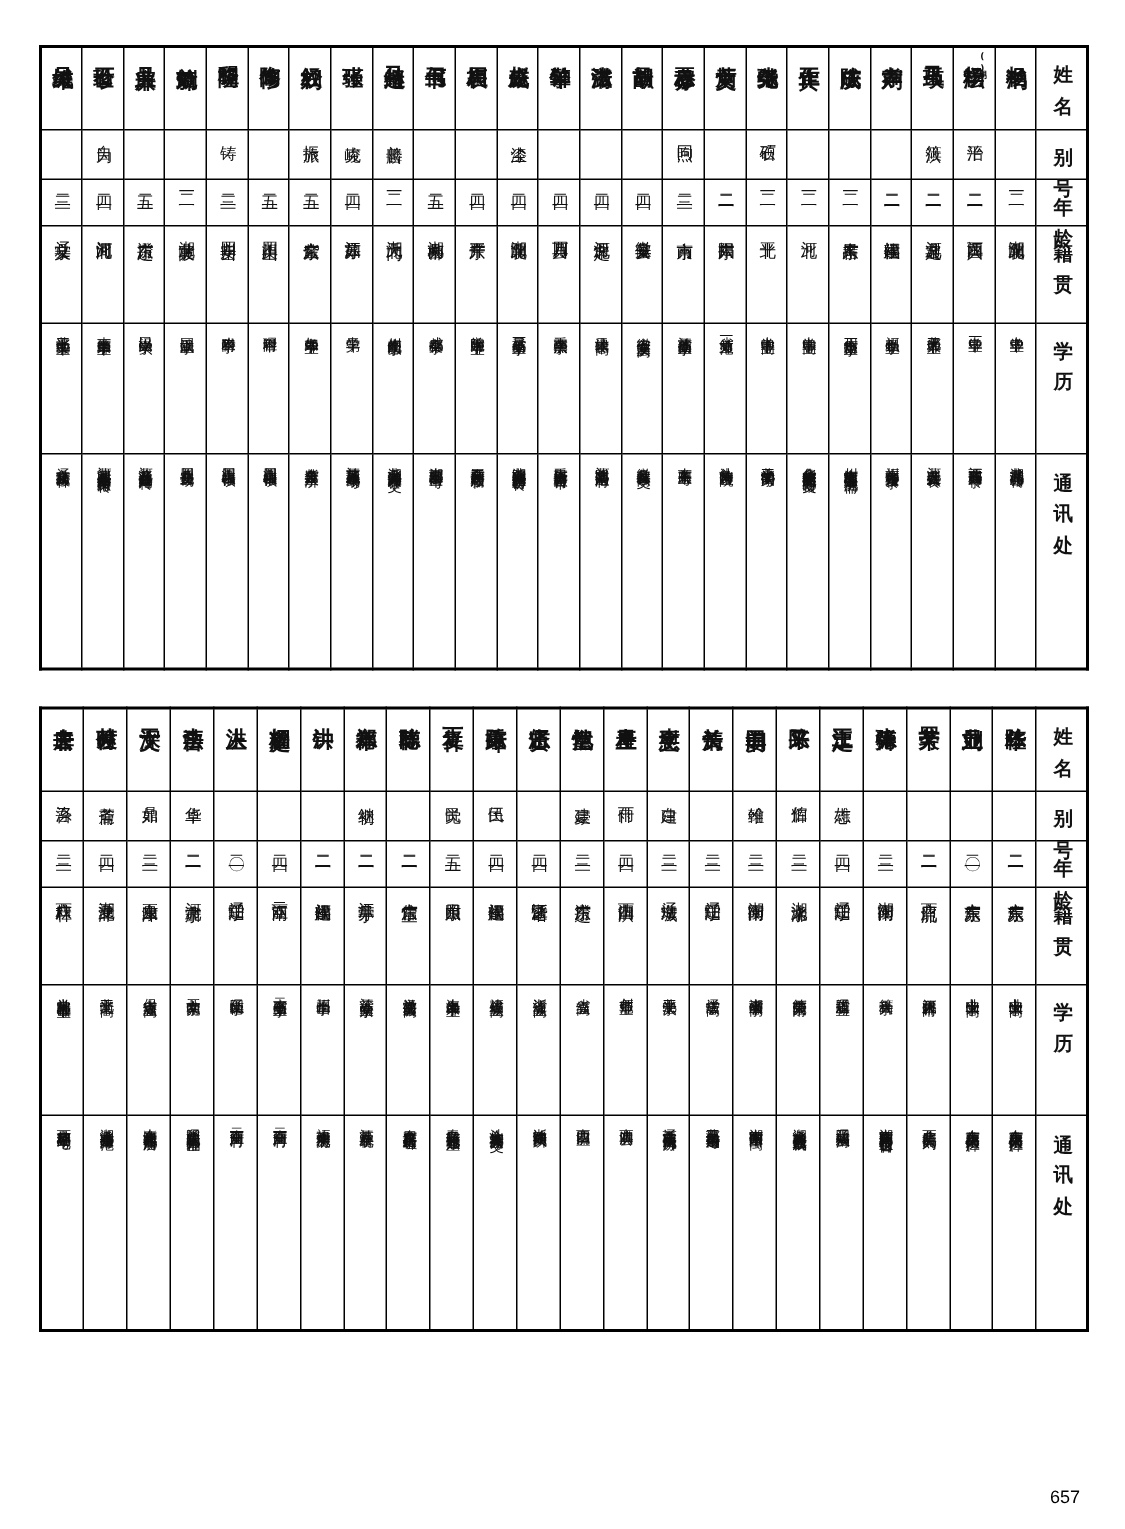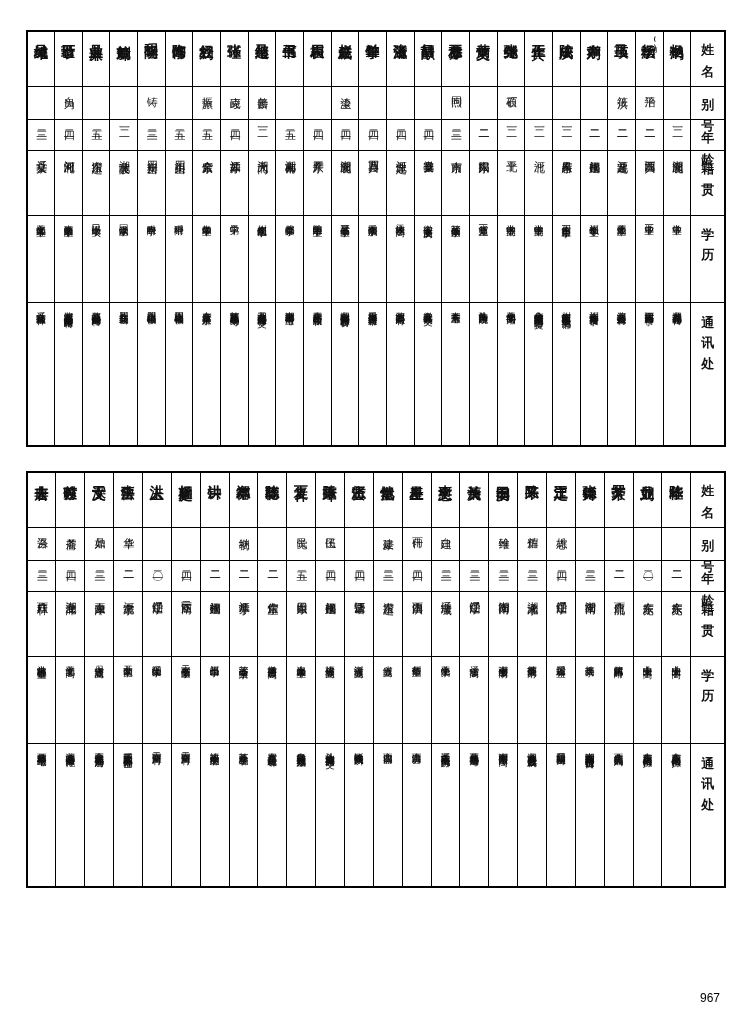--- a/index.html
+++ b/index.html
@@ -1651,14 +1651,14 @@
             <td class="hdr">
               <div class="cellbox">
                 <span class="v">通 讯 处</span>
               </div>
             </td>
           </tr>
         </tbody>
     </table>
   </div>
 
-  <div class="pagenum">967</div>
+  <div class="pagenum">657</div>
 </div>
 
 </body></html>

